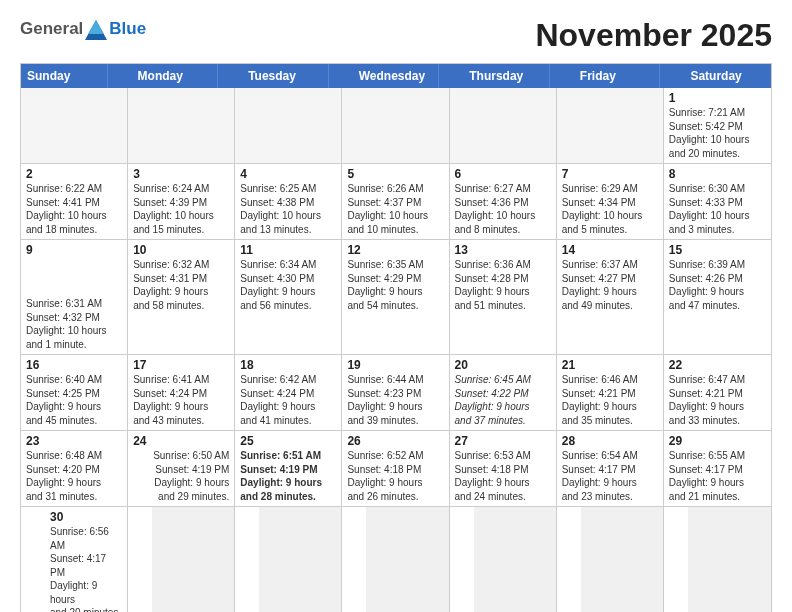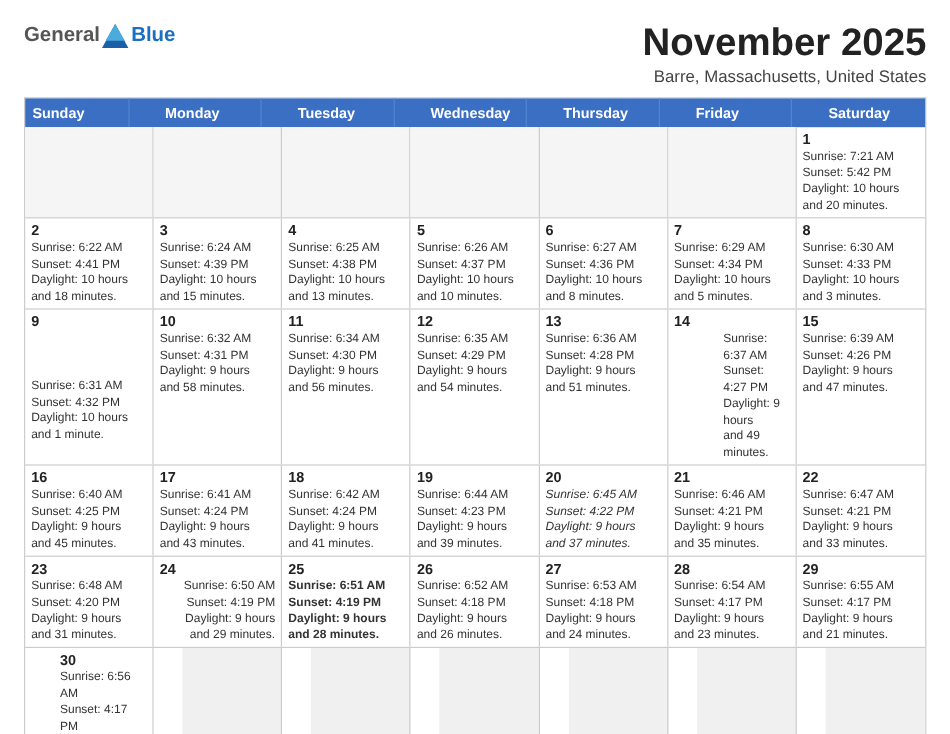--- a/index.html
+++ b/index.html
@@ -125,21 +125,20 @@
         <span class="logo-general">General</span>
         <div style="position:relative;width:22px;height:22px;margin:0 2px;">
           <div style="position:absolute;bottom:0;left:0;width:0;height:0;border-left:11px solid transparent;border-right:11px solid transparent;border-bottom:20px solid #1a5fa8;"></div>
           <div style="position:absolute;bottom:6px;left:3px;width:0;height:0;border-left:8px solid transparent;border-right:8px solid transparent;border-bottom:14px solid #4aabdc;"></div>
         </div>
         <span class="logo-blue">Blue</span>
       </div>
     </div>
     <div class="title-block">
       <div class="month-title">November 2025</div>
-      <div class="location">Barre, Massachusetts, United States</div>
     </div>
   </div>
 
   <div class="calendar">
     <div class="cal-header">
     <div class="cal-header-cell">Sunday</div>
         <div class="cal-header-cell">Monday</div>
         <div class="cal-header-cell">Tuesday</div>
         <div class="cal-header-cell">Wednesday</div>
         <div class="cal-header-cell">Thursday</div>
@@ -244,21 +243,21 @@
           </div>
           <div class="cal-cell">
             <span class="day-num">13</span>
             <div class="day-info" style="white-space: pre-line;">Sunrise: 6:36 AM
 Sunset: 4:28 PM
 Daylight: 9 hours
 and 51 minutes.</div>
           </div>
           <div class="cal-cell">
             <span class="day-num">14</span>
-            <div class="day-info" style="white-space: pre-line; margin-left: 41px;">Sunrise: 6:37 AM
+            <div class="day-info" style="white-space: pre-line;">Sunrise: 6:37 AM
 Sunset: 4:27 PM
 Daylight: 9 hours
 and 49 minutes.</div>
           </div>
           <div class="cal-cell">
             <span class="day-num">15</span>
             <div class="day-info" style="white-space: pre-line;">Sunrise: 6:39 AM
 Sunset: 4:26 PM
 Daylight: 9 hours
 and 47 minutes.</div>

